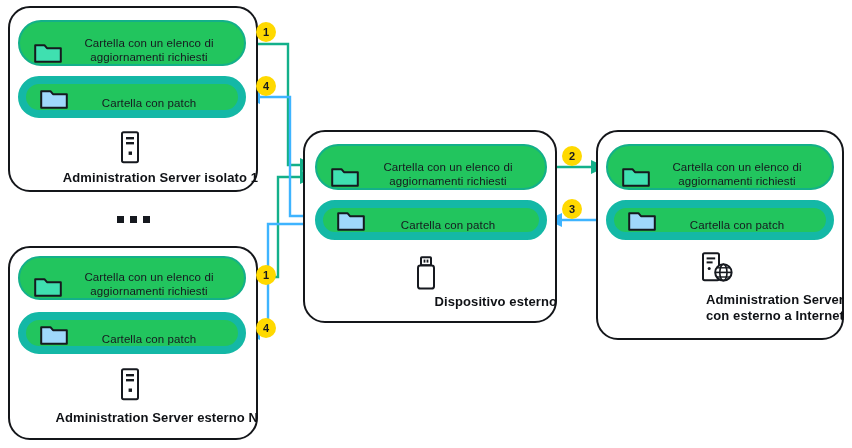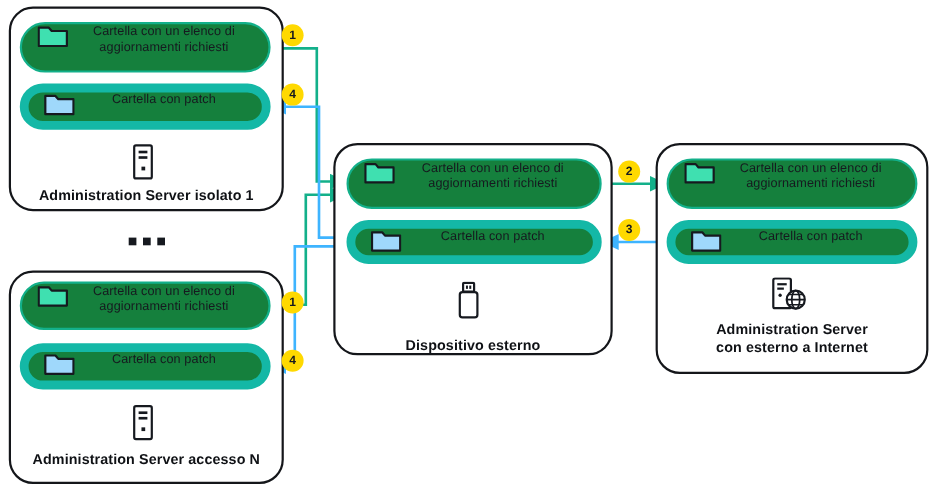--- a/index.html
+++ b/index.html
@@ -19,23 +19,23 @@
     background:#ffffff;
     box-sizing:border-box;
     z-index:3;
   }
 
   
   .pill{
     position:absolute;
     box-sizing:border-box;
     border-radius:999px;
-    background:#15803d;
+    background:#22c55e;
     display:flex;
-    align-items:flex-start;
+    align-items:flex-end;
     z-index:6;
   }
   .pill.green{border:2px solid #13b08a;}
   .pill.blue{border:8px solid #14b8a6;}
 
   .folder-ico{
     flex:0 0 auto;
     width:28px;height:22px;
     margin-left:14px;
     position:relative;
@@ -49,21 +49,21 @@
     line-height:14px;
     letter-spacing:0.1px;
     padding:0 12px 0 4px;
     color:#16191f;
     white-space:pre-line;
   }
 
   
   .box-caption{
     position:absolute;
-    text-align:center;
+    text-align:right;
     font-size:13px;
     font-weight:bold;
     line-height:16px;
     color:#0f1115;
     letter-spacing:0.1px;
     z-index:6;
   }
   .dev-ico{position:absolute;z-index:6;}
   .dev-ico svg{display:block;}
 
@@ -178,21 +178,21 @@
 
 <div class="dev-ico" style="left:118px;top:368px;">
   <svg width="24" height="33" viewBox="0 0 24 33">
     <rect x="4" y="1.2" width="16" height="30" rx="1.6" fill="#fff" stroke="#16191f" stroke-width="2"></rect>
     <rect x="8" y="6" width="8" height="2.4" fill="#16191f"></rect>
     <rect x="8" y="11" width="8" height="2.4" fill="#16191f"></rect>
     <rect x="10.6" y="20.5" width="3.4" height="3.4" fill="#16191f"></rect>
   </svg>
 </div>
 
-<div class="box-caption" style="left:8px;top:410px;width:250px;">Administration Server accesso N</div>
+<div class="box-caption" style="left:8px;top:410px;width:250px;">Administration Server esterno N</div>
 
 <div class="node-box" style="left:303px;top:130px;width:254px;height:193px;">
 </div>
 
 <div class="pill green" style="left:315px;top:144px;width:232px;height:46px;">
   <span class="folder-ico">
     <svg viewBox="0 0 28 22">
         <path d="M1.2,3.2 h9.2 l2.6,3.0 h13.8 v13.6 h-25.6 z" fill="#3fe0b0" stroke="#16191f" stroke-width="2" stroke-linejoin="round"></path>
       </svg>
   </span>
@@ -211,21 +211,21 @@
 
 <div class="dev-ico" style="left:415px;top:256px;">
   <svg width="22" height="34" viewBox="0 0 22 34">
     <rect x="6" y="1.2" width="10" height="8" rx="0.8" fill="#fff" stroke="#16191f" stroke-width="2"></rect>
     <rect x="8.6" y="3.6" width="1.8" height="3" fill="#16191f"></rect>
     <rect x="11.6" y="3.6" width="1.8" height="3" fill="#16191f"></rect>
     <rect x="3" y="9.6" width="16" height="23" rx="2.4" fill="#fff" stroke="#16191f" stroke-width="2"></rect>
   </svg>
 </div>
 
-<div class="box-caption" style="left:303px;top:294px;width:254px;margin-top:12px;">Dispositivo esterno</div>
+<div class="box-caption" style="left:303px;top:294px;width:254px;">Dispositivo esterno</div>
 
 <div class="node-box" style="left:596px;top:130px;width:248px;height:210px;">
 </div>
 
 <div class="pill green" style="left:606px;top:144px;width:228px;height:46px;">
   <span class="folder-ico">
     <svg viewBox="0 0 28 22">
         <path d="M1.2,3.2 h9.2 l2.6,3.0 h13.8 v13.6 h-25.6 z" fill="#3fe0b0" stroke="#16191f" stroke-width="2" stroke-linejoin="round"></path>
       </svg>
   </span>

